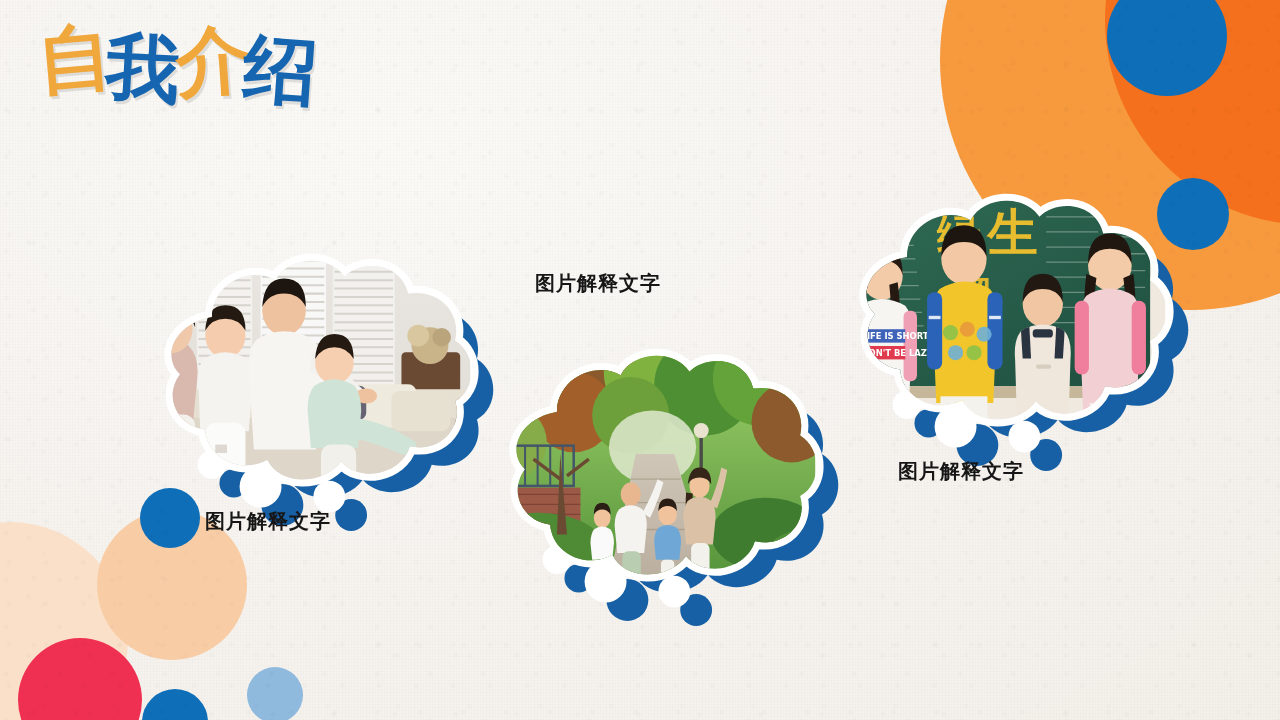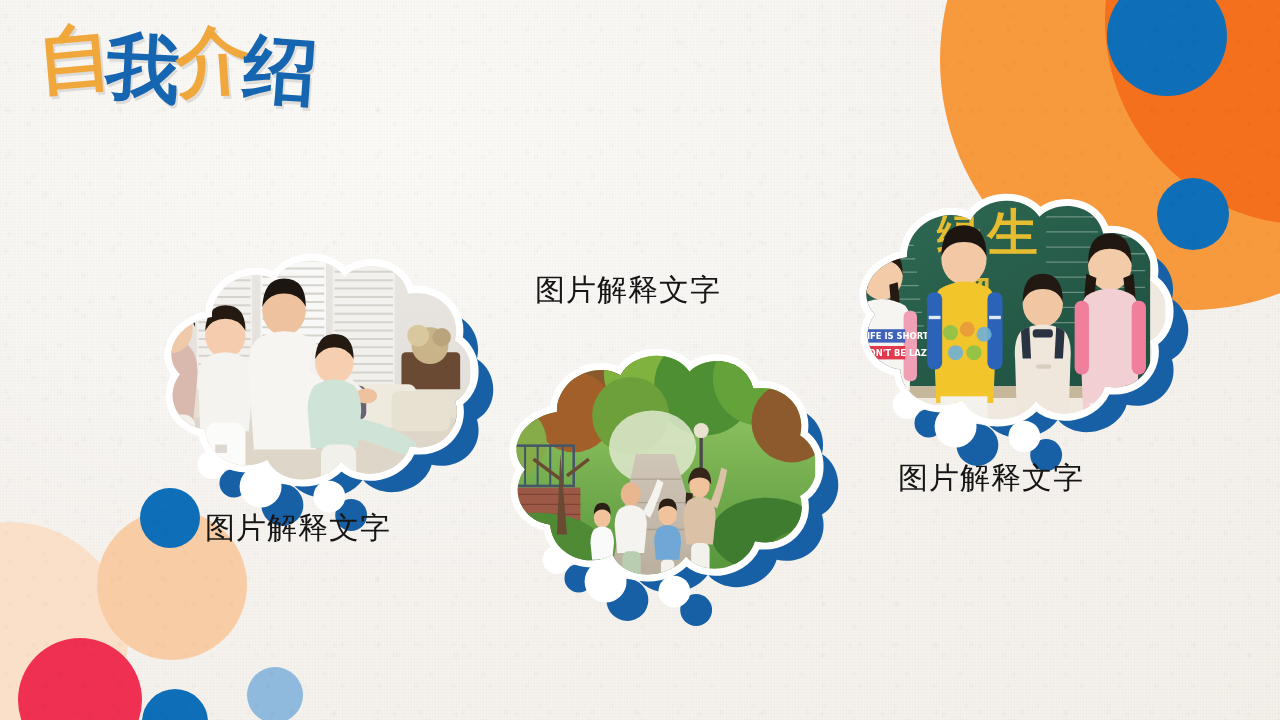--- a/index.html
+++ b/index.html
@@ -50,21 +50,21 @@
   .tc2{color:#f0a73c;transform:rotate(-4deg) translateY(-2px);margin-left:-4px;}
   .tc3{color:#1565b0;transform:rotate(4deg) translateY(8px);margin-left:-6px;}
 
   
   .cloudwrap{position:absolute;z-index:25;}
   .cloudwrap svg{display:block;overflow:visible;}
 
   
   .caption{
     position:absolute;z-index:45;
-    color:#161616;font-weight:400;font-size:30px;
+    color:#161616;font-weight:700;font-size:20px;
     letter-spacing:1px;white-space:nowrap;
     font-family:"DejaVu Sans","Liberation Sans",sans-serif;
   }
 </style>
 </head>
 <body>
 
 <div id="slide">
 
   <div id="decor-layer">

